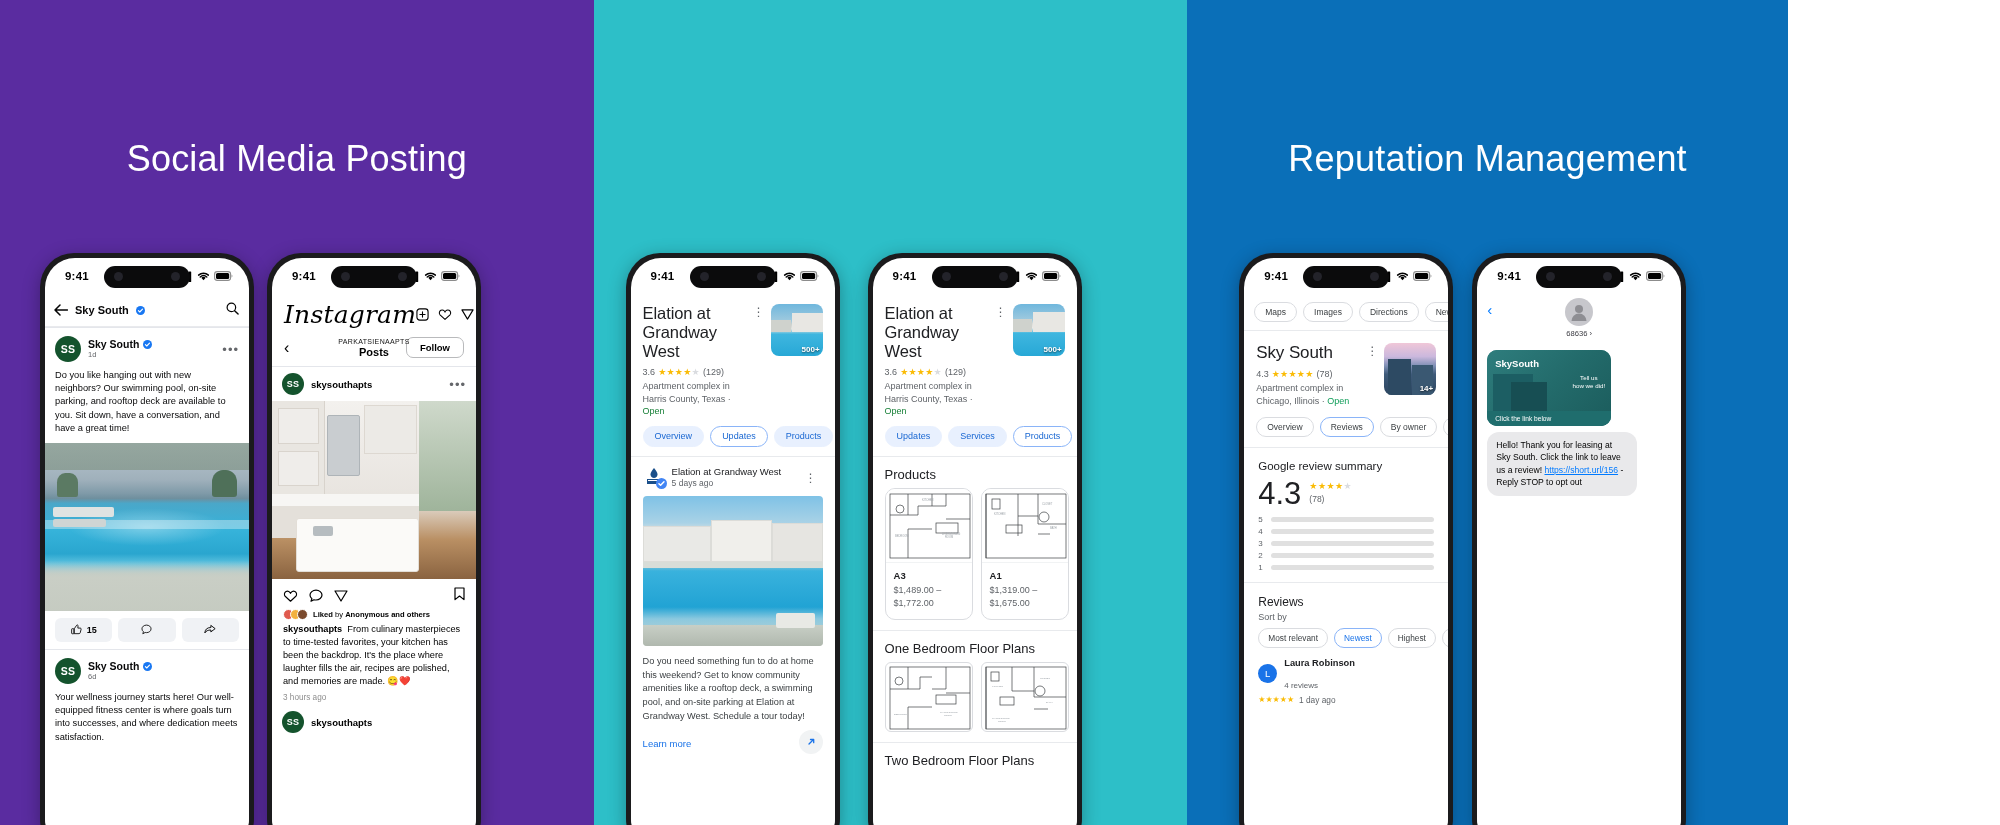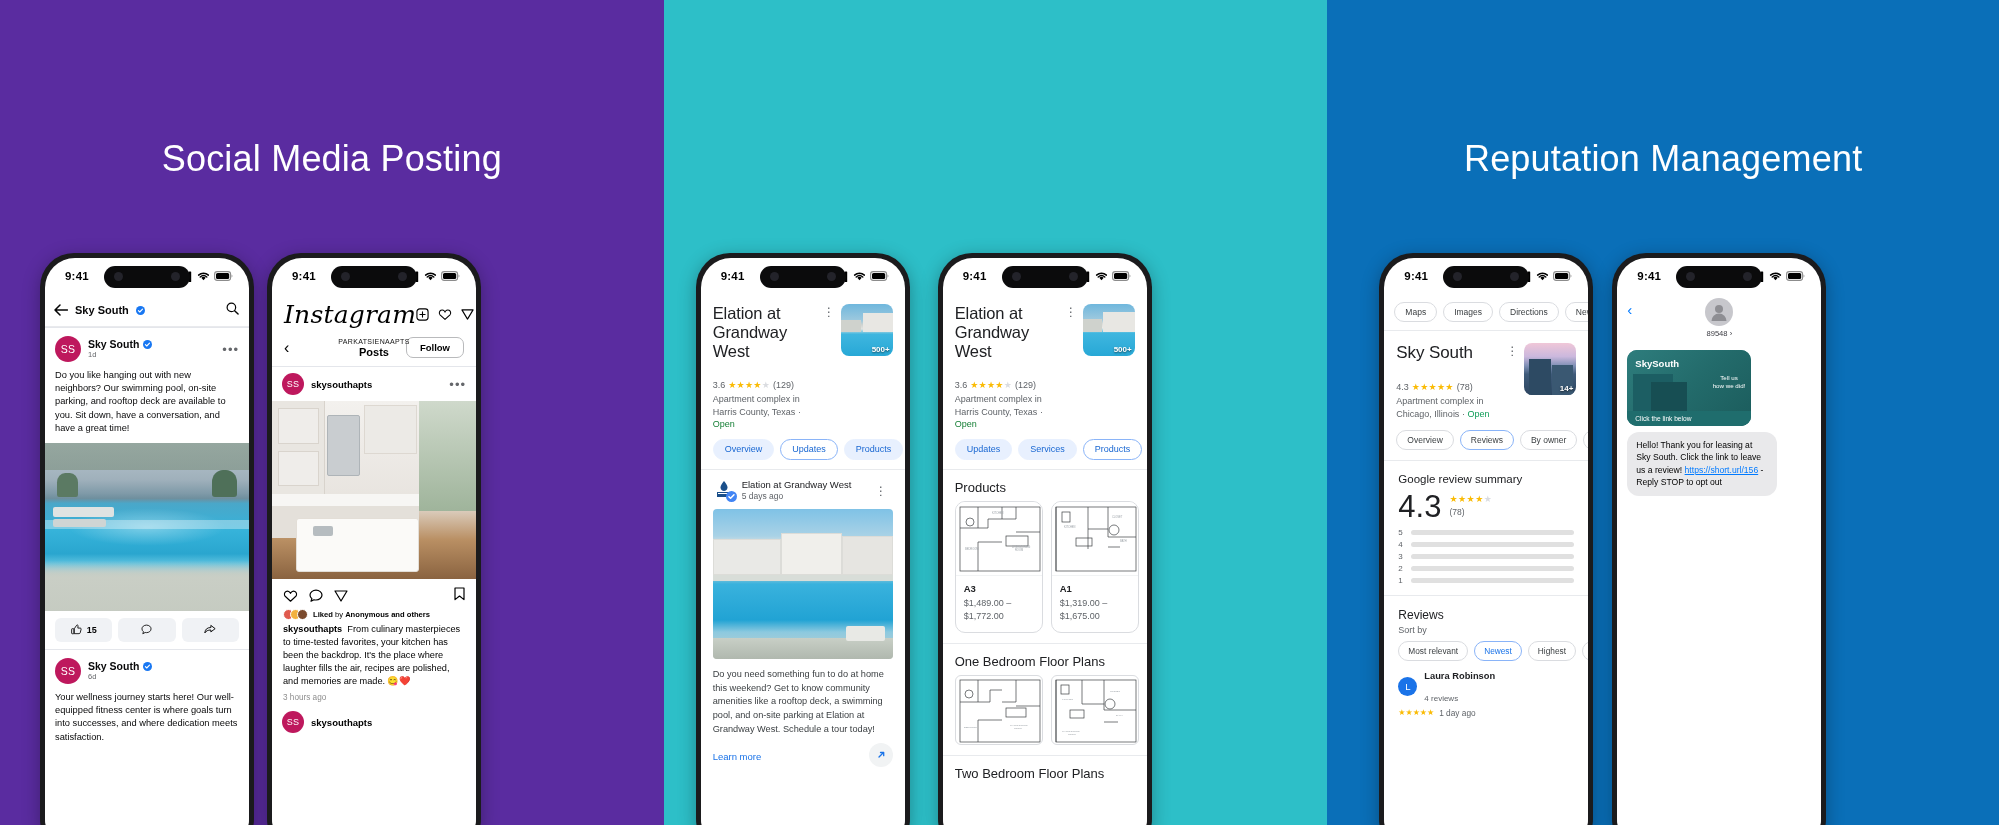--- a/index.html
+++ b/index.html
@@ -2,21 +2,21 @@
 <html><head>
 <meta charset="utf-8">
 <style>
   * { box-sizing: border-box; margin: 0; padding: 0; }
   html, body {
     width: 2000px; height: 825px;
     font-family: "Liberation Sans", sans-serif;
     overflow: hidden;
     background: #ffffff;
   }
-  .stage { position: relative; width: 1999px; height: 825px; display: flex; }
+  .stage { position: relative; width: 1788px; height: 825px; display: flex; }
 
   
   .panel { position: relative; height: 825px; overflow: hidden; }
   .panel-social { width: 664px; background: #5a2ca0; }
   .panel-gbp    { width: 664px; background: #2dbfc8; }
   .panel-rep    { width: 672px; background: #0a6fb8; }
 
   .panel-title {
     position: absolute; left: 0; right: 0; top: 136px;
     text-align: center;
@@ -82,21 +82,21 @@
     display:flex; align-items:center; gap:7px;
     padding: 7px 10px 7px 9px;
     border-bottom: 1px solid #e9eaed;
   }
   .fb-topbar .title { font-size: 11px; font-weight: 700; color:#080809; }
   .fb-search { margin-left: auto; }
   .fb-post { padding: 8px 10px 0 10px; }
   .fb-head { display:flex; align-items:center; gap:7px; }
   .avatar-ss {
     width: 26px; height: 26px; border-radius: 50%;
-    background:#be185d; color:#fff; font-size: 10.5px; font-weight:400;
+    background:#14532d; color:#fff; font-size: 10.5px; font-weight:700;
     display:flex; align-items:center; justify-content:center;
     letter-spacing:.3px; flex:none;
   }
   .fb-name { font-size: 10.5px; font-weight: 700; color:#080809; line-height:1.15; }
   .fb-time { font-size: 7.5px; color:#65676b; line-height:1.25; }
   .fb-dots { margin-left:auto; color:#65676b; font-size:13px; letter-spacing:1px; }
   .fb-text {
     margin-top: 7px;
     font-size: 9.3px; line-height: 1.42; color:#080809;
   }
@@ -149,21 +149,21 @@
     padding: 4px 10px; font-size: 8.5px; color:#3c4043; white-space:nowrap;
     background:#fff;
   }
   .g-bluechip {
     background:#e8f0fe; color:#1967d2; border:1px solid #e8f0fe;
     border-radius:999px; padding:4.5px 11px; font-size:9px; white-space:nowrap;
   }
   .g-bluechip.sel { background:#fff; border:1px solid #8ab4f8; color:#1967d2; }
   .g-head { padding: 10px 12px 0 12px; display:flex; }
   .g-title { font-size: 16.5px; font-weight:400; color:#202124; line-height:1.14; letter-spacing:-.1px;}
-  .g-rating { margin-top: 20px; font-size:9px; color:#5f6368; display:flex; align-items:center; gap:3px;}
+  .g-rating { margin-top: 7px; font-size:9px; color:#5f6368; display:flex; align-items:center; gap:3px;}
   .g-sub { margin-top:3px; font-size:9px; color:#5f6368; line-height:1.35; }
   .g-open { color:#188038; }
   .g-open-t { color:#0f9d58; }
   .g-kebab { color:#5f6368; font-size:12px; line-height:1; padding:2px 6px 0 6px;}
   .g-thumb {
     width: 52px; height: 52px; border-radius:8px; overflow:hidden;
     position:relative; flex:none;
   }
   .g-thumb .cnt {
     position:absolute; right:3px; bottom:2px; color:#fff; font-size:8px; font-weight:700;
@@ -866,21 +866,21 @@
 
         <div class="screen" style="background:#fff;">
           <div class="sms-top">
             <span class="sms-back">‹</span>
             <div class="sms-ava">
               <svg width="22" height="22" viewBox="0 0 22 22">
                   <circle cx="11" cy="8" r="4" fill="#8e8e93"></circle>
                   <path d="M3.5 20a7.5 7.5 0 0 1 15 0z" fill="#8e8e93"></path>
                 </svg>
             </div>
-            <div class="sms-num"><span>89548</span> <span>›</span></div>
+            <div class="sms-num"><span>68636</span> <span>›</span></div>
           </div>
 
           <div class="sms-card">
             <div class="img" style="background:linear-gradient(135deg,#2e7d7d 0%,#236b6b 50%,#1b5c5c 100%);"></div>
             <div style="position:absolute;left:6px;top:24px;width:40px;height:44px;background:#1c5e63;"></div>
             <div style="position:absolute;left:24px;top:32px;width:36px;height:36px;background:#174e53;"></div>
             <div class="sms-brand">SkySouth</div>
             <div class="sms-cta">
               <span>Tell us</span><br>
               <span>how we did!</span>

